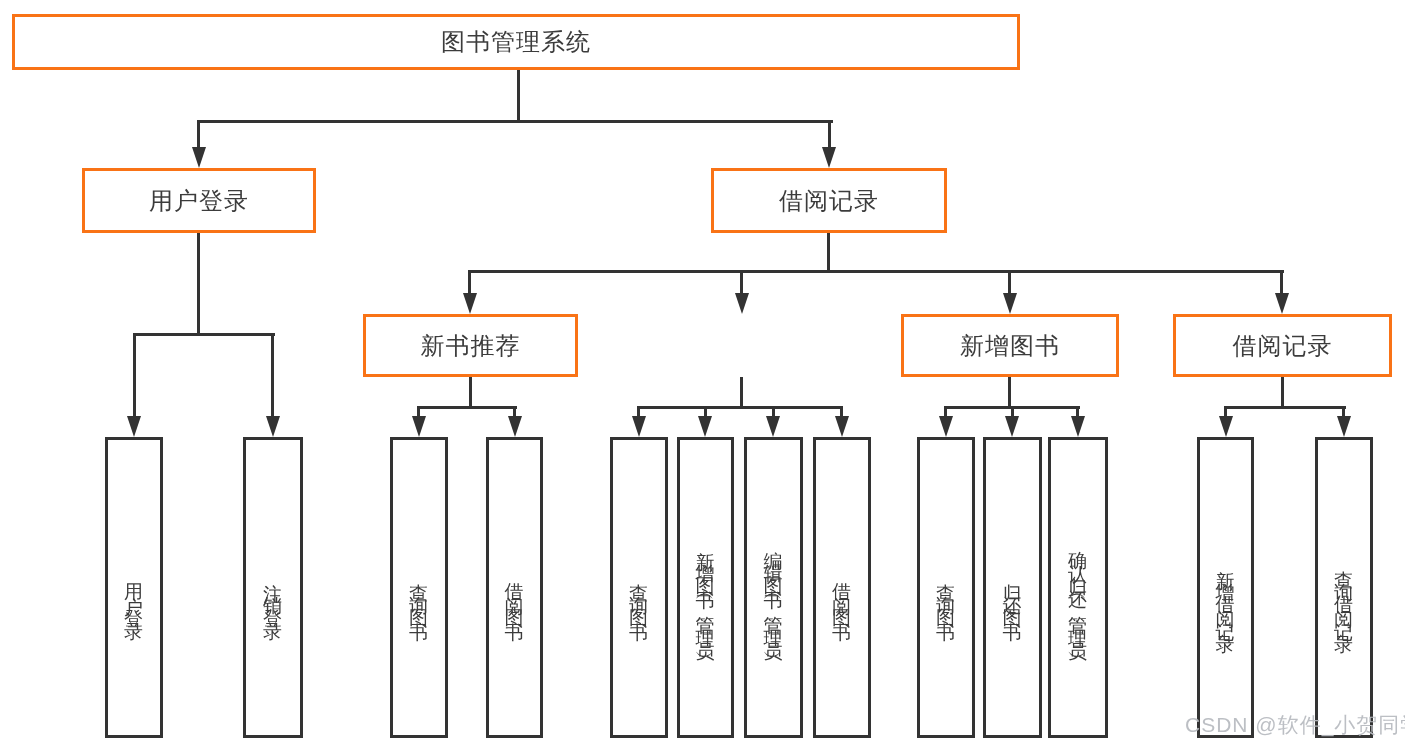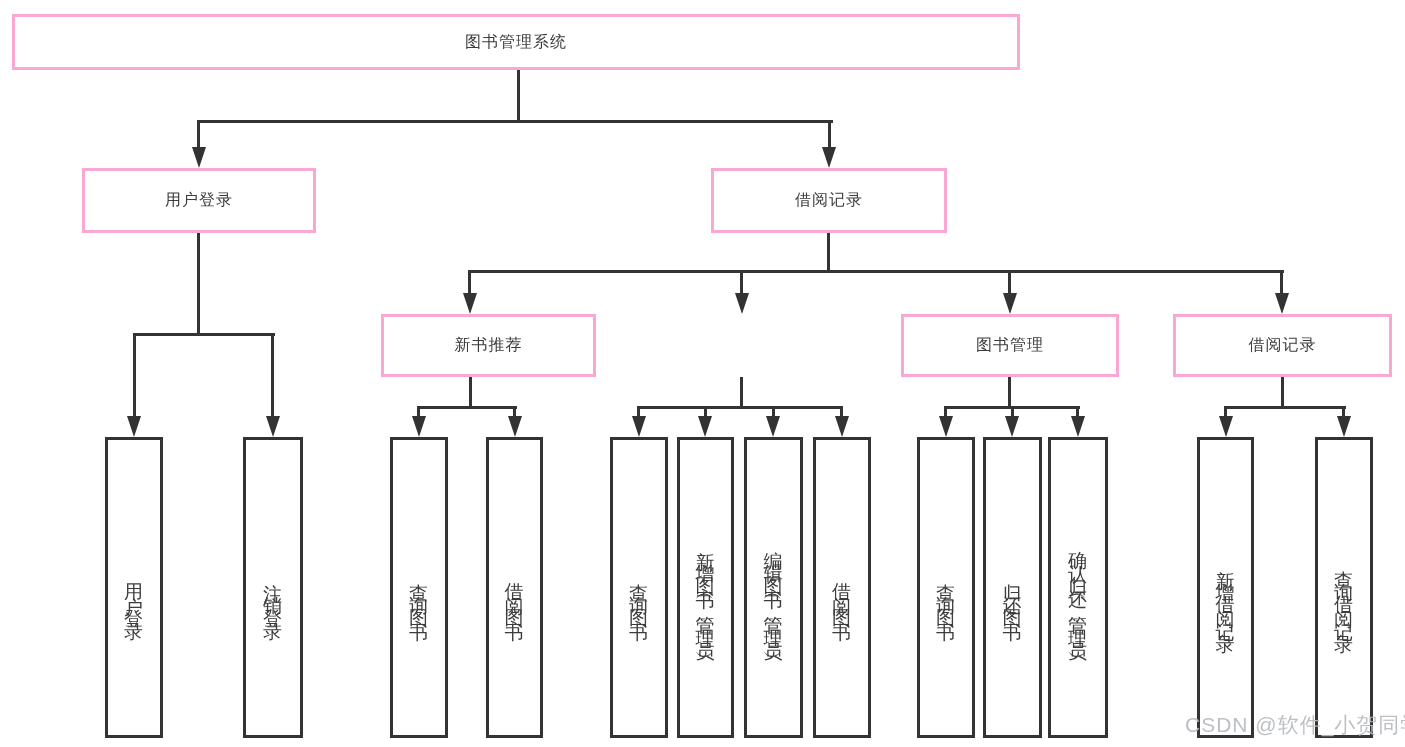--- a/index.html
+++ b/index.html
@@ -8,24 +8,24 @@
     font-family: "Liberation Sans", "DejaVu Sans", sans-serif;
     width: 1405px; height: 747px; overflow: hidden;
   }
   .canvas {
     position: relative; width: 1405px; height: 747px;
     background: #ffffff; overflow: hidden;
   }
   
   .box {
     position: absolute;
-    border: 3px solid #f9a8d4;
+    border: 3px solid #f97316;
     background: #ffffff;
     display: flex; align-items: center; justify-content: center;
-    color: #3c3c3c; font-size: 16px; letter-spacing: 1px;
+    color: #3c3c3c; font-size: 24px; letter-spacing: 1px;
     z-index: 2;
   }
   
   .vbox {
     position: absolute; top: 437px; height: 301px;
     border: 3px solid #333333;
     background: #ffffff;
     display: flex; align-items: center; justify-content: center;
     z-index: 2;
   }
@@ -87,25 +87,25 @@
   <div class="hline" style="left:468px; top:270px; width:816px;"></div>
   <div class="vline" style="left:468px; top:272px; height:24px;"></div>
   <div class="arrow" style="left:463px; top:293px;"></div>
   <div class="vline" style="left:740px; top:272px; height:24px;"></div>
   <div class="arrow" style="left:735px; top:293px;"></div>
   <div class="vline" style="left:1008px; top:272px; height:24px;"></div>
   <div class="arrow" style="left:1003px; top:293px;"></div>
   <div class="vline" style="left:1280px; top:272px; height:24px;"></div>
   <div class="arrow" style="left:1275px; top:293px;"></div>
 
-  <div class="box" style="left:381px; top:314px; width:215px; height:63px;">
+  <div class="box" style="left:363px; top:314px; width:215px; height:63px;">
     <span>新书推荐</span>
   </div>
   <div class="box" style="left:901px; top:314px; width:218px; height:63px;">
-    <span>图书管理</span>
+    <span>新增图书</span>
   </div>
   <div class="box" style="left:1173px; top:314px; width:219px; height:63px;">
     <span>借阅记录</span>
   </div>
 
   <div class="vline" style="left:469px; top:377px; height:31px;"></div>
   <div class="hline" style="left:417px; top:406px; width:100px;"></div>
   <div class="vline" style="left:417px; top:406px; height:13px;"></div>
   <div class="arrow" style="left:412px; top:416px;"></div>
   <div class="vline" style="left:513px; top:406px; height:13px;"></div>

